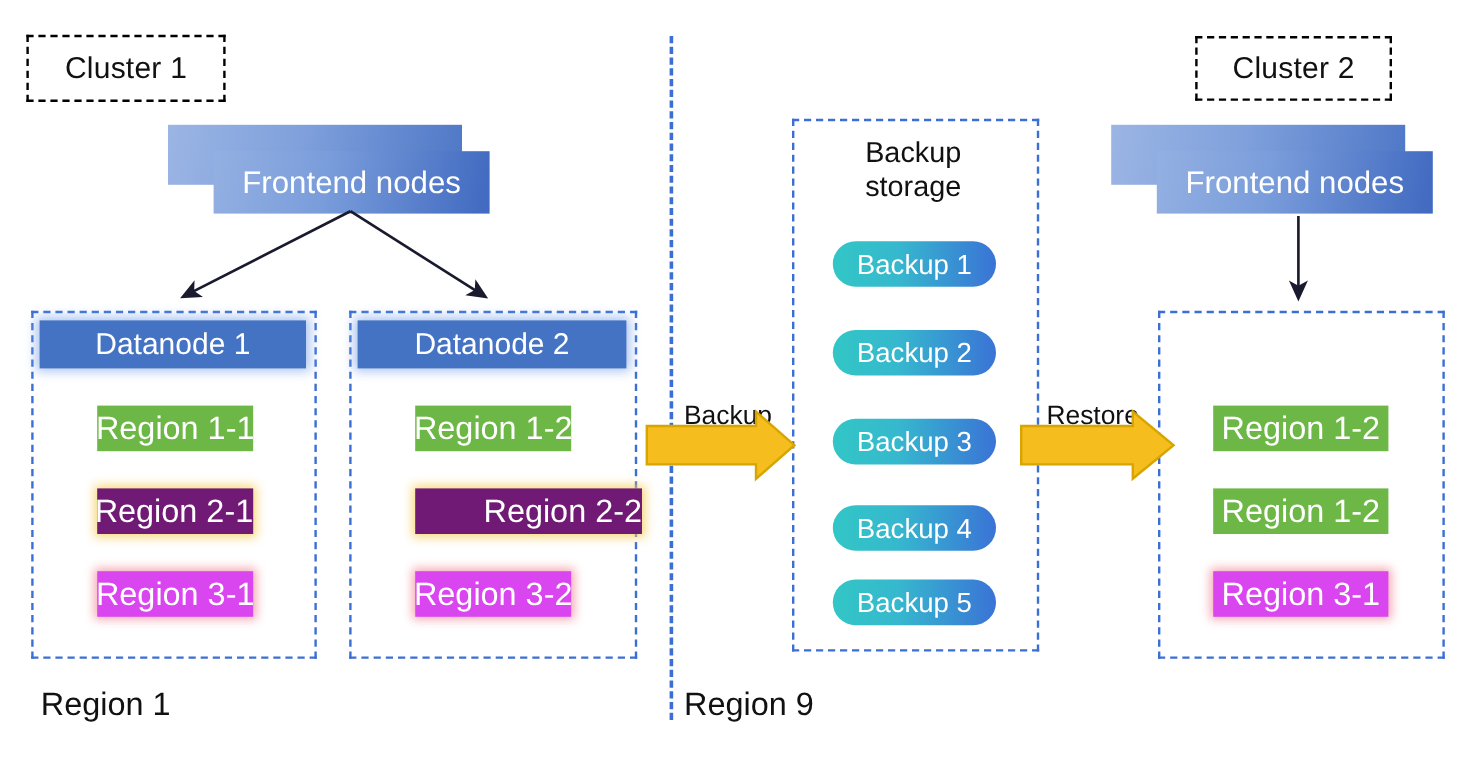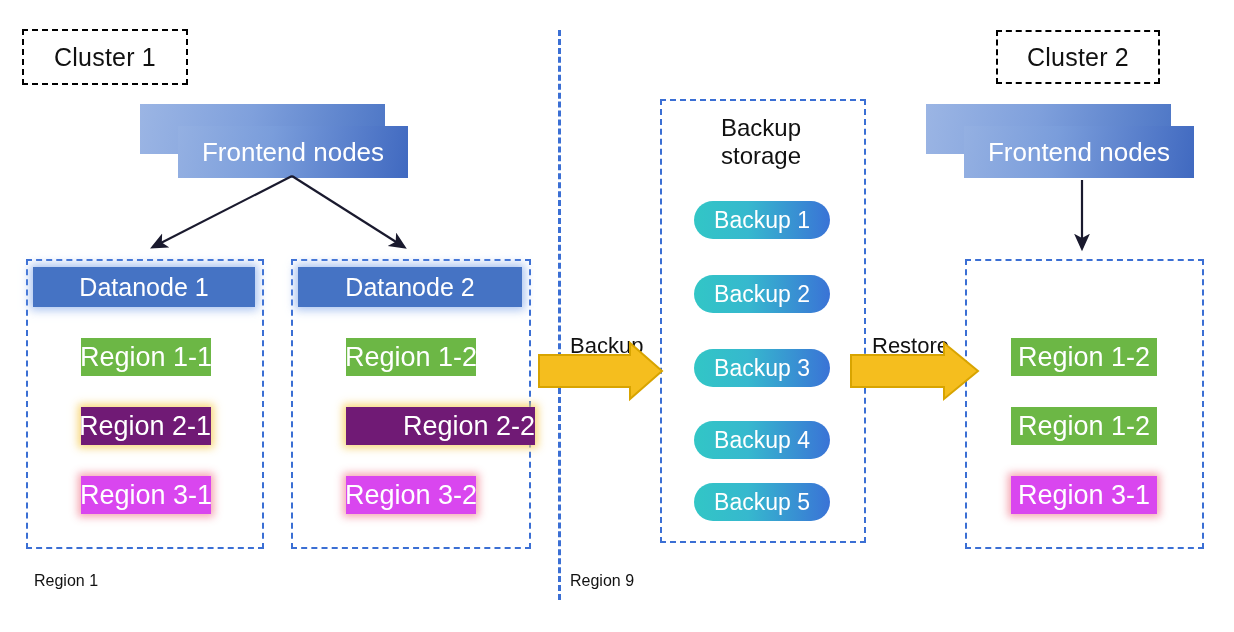--- a/index.html
+++ b/index.html
@@ -112,21 +112,21 @@
     border-radius: 19px;
   }
 
   
   .divider {
     border-left: 3px dashed #3B6FD4;
   }
 
   
   .plain-label {
-    font-size: 16px;
+    font-size: 27px;
     color: #111111;
     white-space: nowrap;
   }
   .flow-label {
     font-size: 22px;
     color: #111111;
     white-space: nowrap;
   }
 
   svg.overlay {

